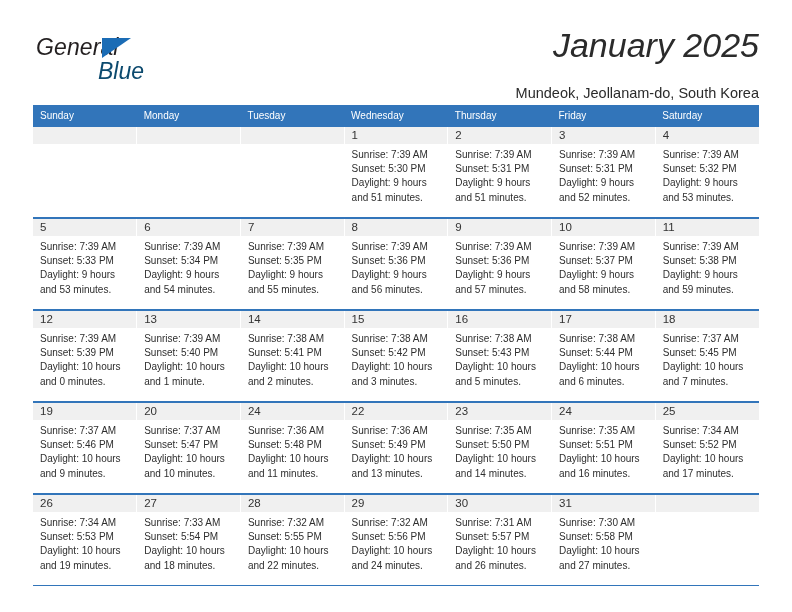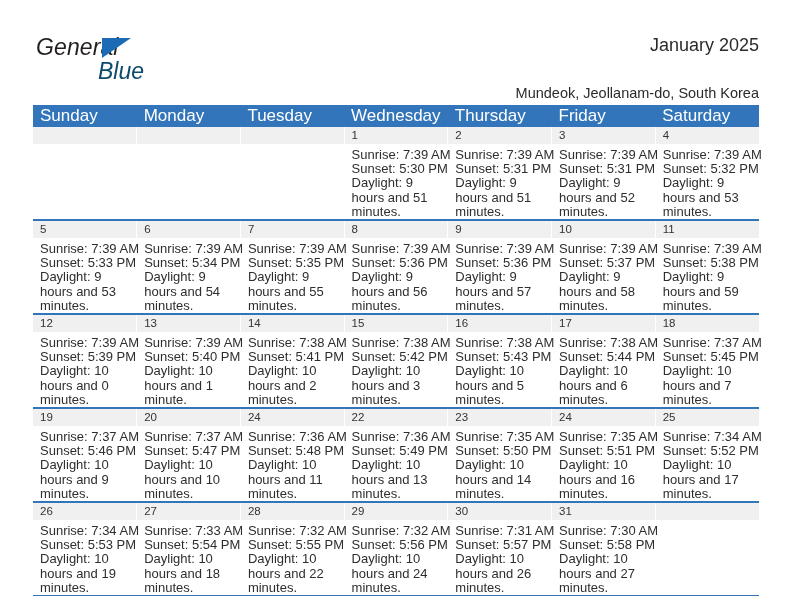--- a/index.html
+++ b/index.html
@@ -70,25 +70,26 @@
     font-family: "Liberation Sans", sans-serif;
   }
 
   .title-block {
     position: absolute;
     right: 0;
     top: 0;
     text-align: right;
   }
   .cal-title {
-    font-size: 18px;
+    font-size: 34px;
     font-weight: 400;
     color: #2b2b2b;
     line-height: 34px;
     white-space: nowrap;
+    font-style: italic;
   }
   .cal-subtitle {
     font-size: 14.5px;
     font-weight: 400;
     color: #2b2b2b;
     line-height: 22px;
     margin-top: 20px;
     white-space: nowrap;
   }
 
@@ -98,21 +99,21 @@
     left: 33px;
     top: 105px;
     width: 726px;
     border-collapse: collapse;
     table-layout: fixed;
   }
 
   .calendar thead th {
     background: #3275ba;
     color: #ffffff;
-    font-size: 17px;
+    font-size: 10px;
     font-weight: 400;
     text-align: left;
     padding: 4px 0 5px 7px;
     height: 12px;
     line-height: 13px;
     border: none;
   }
 
   .calendar tbody td {
     vertical-align: top;
@@ -137,21 +138,21 @@
     font-size: 11.5px;
     color: #333333;
     box-sizing: border-box;
   }
   .cell-empty .daynum-band {
     background: #f0f0f0;
   }
 
   .cell-body {
     padding: 4px 6px 0 7px;
-    font-size: 13px;
+    font-size: 10px;
     line-height: 14.2px;
     color: #2e2e2e;
   }
   .cell-body div {
     white-space: nowrap;
   }
   .cell-body .dl-wrap {
     white-space: normal;
     max-width: 92px;
   }

